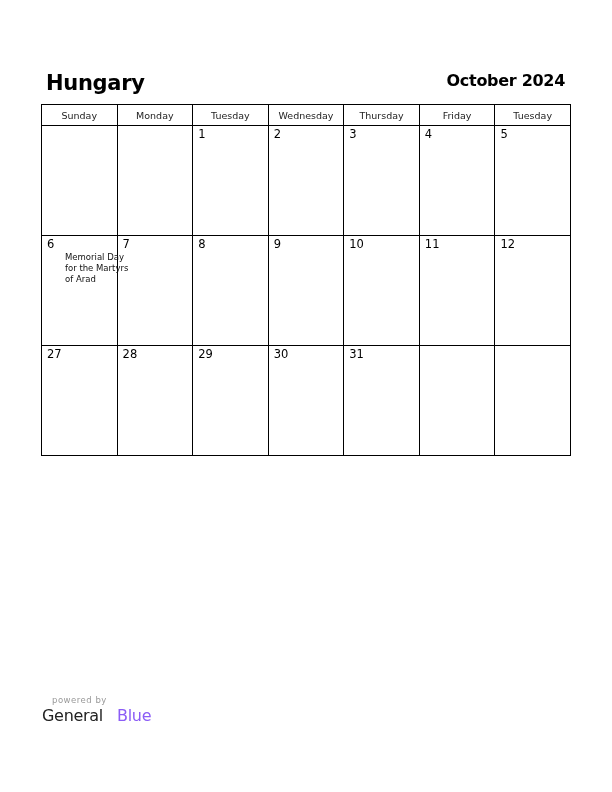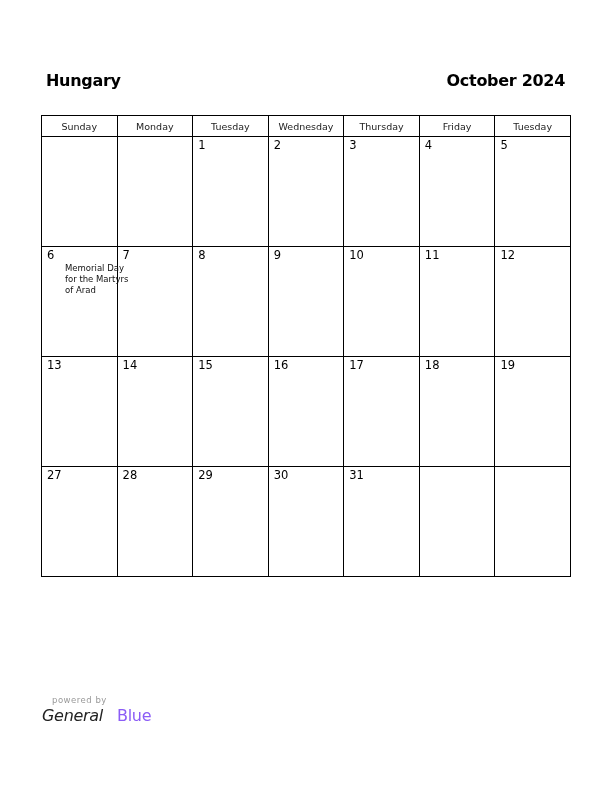--- a/index.html
+++ b/index.html
@@ -1,28 +1,28 @@
 <!DOCTYPE html>
 <html><head>
 <meta charset="utf-8">
 <style>
   html, body { margin:0; padding:0; background:#ffffff; }
   body { width:612px; height:792px; position:relative; font-family:"DejaVu Sans", sans-serif; color:#000; overflow:hidden; }
-  .title-left { position:absolute; left:46px; top:71px; font-size:16px; font-weight:bold; letter-spacing:-0.3px; }
+  .title-left { position:absolute; left:46px; top:71px; font-size:21px; font-weight:bold; letter-spacing:-0.3px; }
   .title-right { position:absolute; right:47px; top:71px; font-size:16px; font-weight:bold; letter-spacing:-0.3px; }
-  table.cal { position:absolute; left:41px; top:115px; border-collapse:collapse; table-layout:fixed; width:530px; }
+  table.cal { position:absolute; left:41px; top:104px; border-collapse:collapse; table-layout:fixed; width:530px; }
   table.cal th, table.cal td { border:1px solid #000; padding:0; }
   table.cal th { height:20px; font-weight:normal; font-size:9.5px; text-align:center; vertical-align:middle; color:#222; }
   table.cal td { height:109px; vertical-align:top; }
   .daynum { display:block; font-size:11.5px; margin:2px 0 0 5px; line-height:13px; }
   .holiday { display:block; font-size:8.5px; margin:1px 0 0 23px; line-height:11px; color:#111; width:72px; }
   .footer { position:absolute; left:42px; top:695px; }
   .powered { font-size:8.5px; color:#999; letter-spacing:0.5px; margin-left:10px; }
   .brand { font-size:16px; line-height:18px; margin-top:2px; letter-spacing:-0.3px; }
-  .brand .g { color:#222;font-style:italic; }
+  .brand .g { color:#222; }
   .brand .b { color:#8b5cf6; margin-left:14px; }
 </style>
 </head>
 <body>
 
 <div class="title-left">Hungary</div>
 <div class="title-right">October 2024</div>
 
 <table class="cal">
   <thead>
@@ -79,43 +79,20 @@
         </td>
         <td>
           <span class="daynum">11</span>
         </td>
         <td>
           <span class="daynum">12</span>
         </td>
       </tr>
       <tr>
         <td>
-          <span class="daynum">13</span>
-        </td>
-        <td>
-          <span class="daynum">14</span>
-        </td>
-        <td>
-          <span class="daynum">15</span>
-        </td>
-        <td>
-          <span class="daynum">16</span>
-        </td>
-        <td>
-          <span class="daynum">17</span>
-        </td>
-        <td>
-          <span class="daynum">18</span>
-        </td>
-        <td>
-          <span class="daynum">19</span>
-        </td>
-      </tr>
-      <tr>
-        <td>
           <span class="daynum">27</span>
         </td>
         <td>
           <span class="daynum">28</span>
         </td>
         <td>
           <span class="daynum">29</span>
         </td>
         <td>
           <span class="daynum">30</span>

